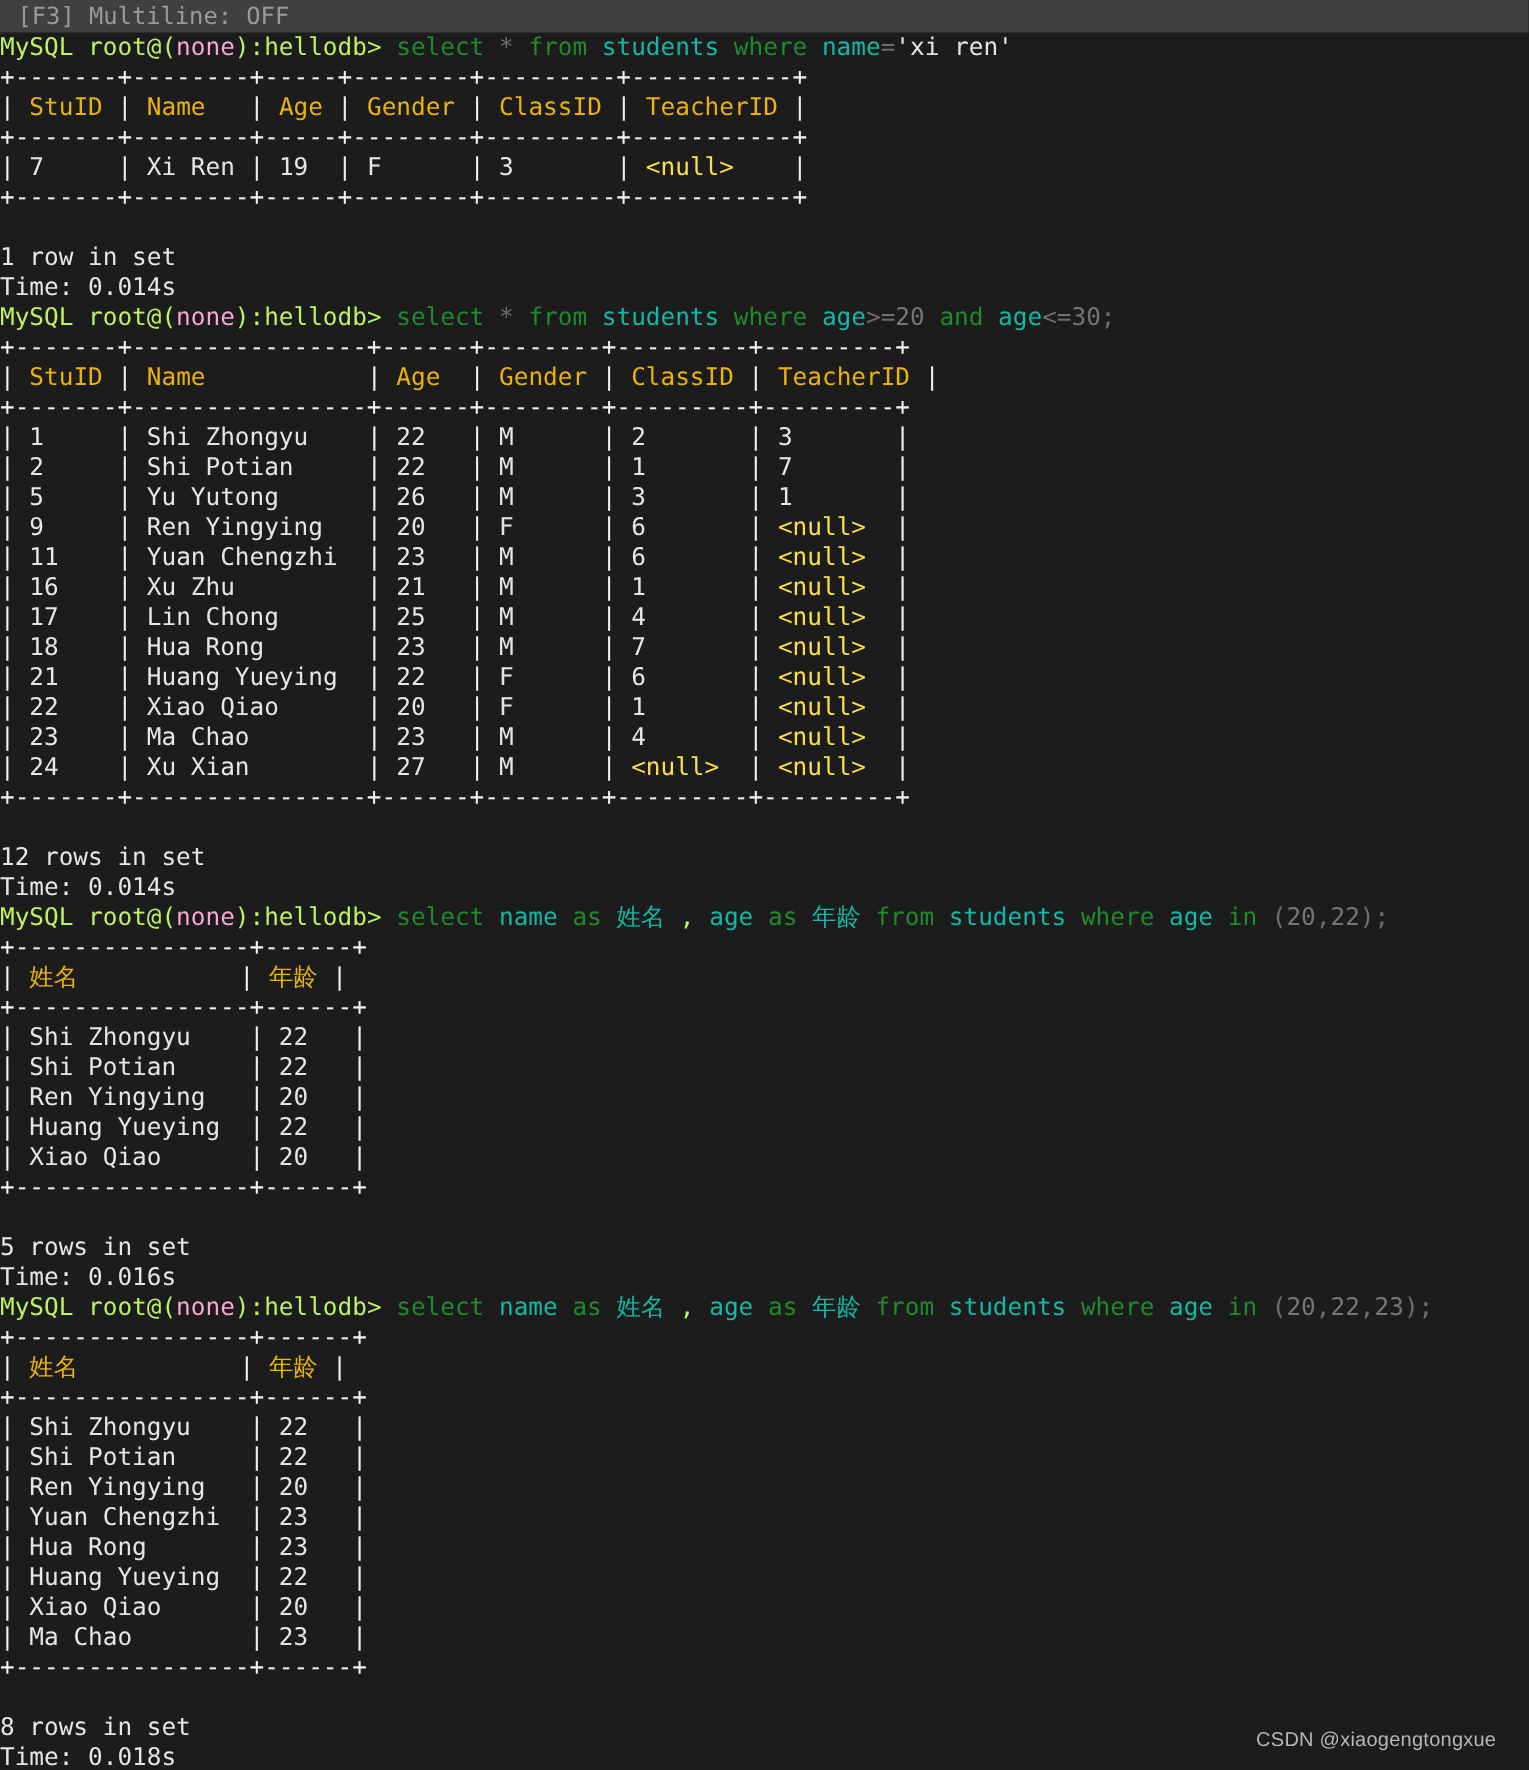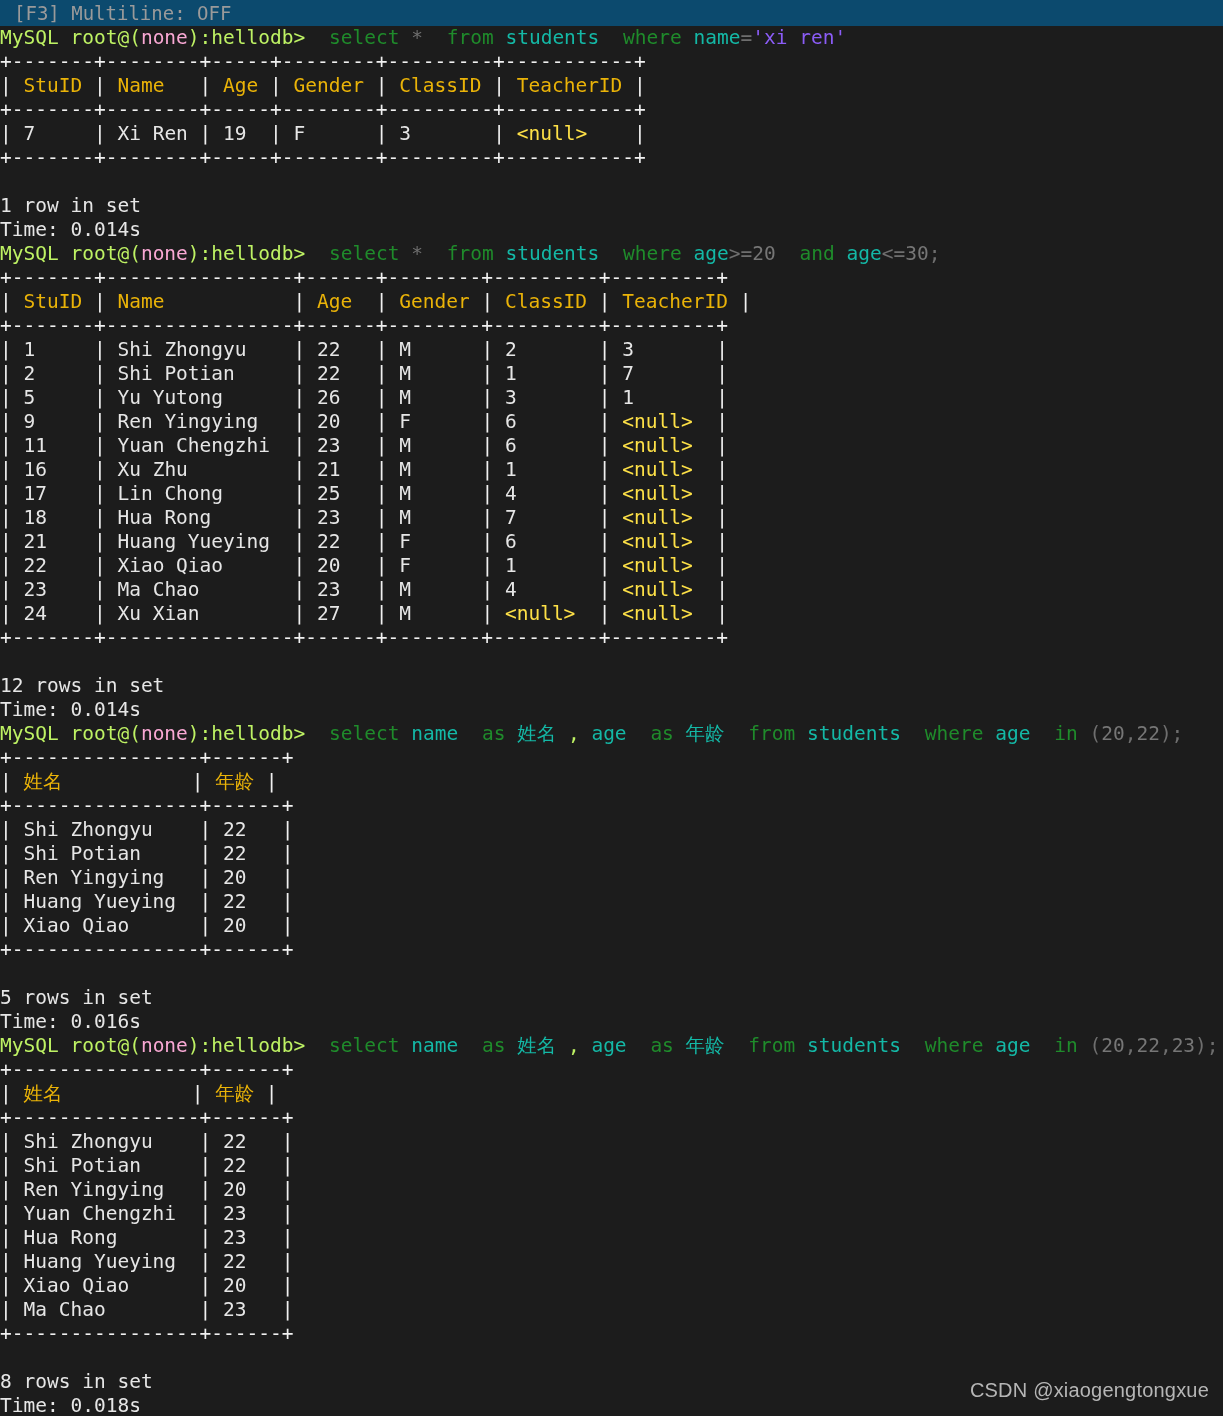--- a/index.html
+++ b/index.html
@@ -14,21 +14,21 @@
     font-family: "DejaVu Sans Mono", "Liberation Mono", monospace;
   }
   #terminal {
     width: 1223px;
     height: 1416px;
     position: relative;
     background: #1c1c1c;
     color: #d8d8d8;
   }
   .statusbar {
-    background: #0c4a6e;
+    background: #404040;
     color: #9a9a9a;
     font-size: 19px;
     line-height: 26px;
     height: 26px;
     padding-left: 14px;
     box-sizing: border-box;
     font-family: "DejaVu Sans Mono", "Liberation Mono", monospace;
     letter-spacing: 0px;
     white-space: pre;
   }
@@ -43,37 +43,37 @@
   .line {
     white-space: pre;
     height: 24px;
     font-size: 19.5px;
     line-height: 24px;
   }
 
   
   .w   { color: #bef264; }          
   .wb  { color: #14b8a6; font-weight: normal; }  
-  .kw  { color: #1f8b2b; margin-left: 12px; }          
-  .str { color: #8b5cf6; }          
+  .kw  { color: #1f8b2b; }          
+  .str { color: #e5e5e5; }          
   .num { color: #767676; }          
   .op  { color: #6e6e6e; }          
   .mag { color: #f9a8d4; }          
   .hdr { color: #eab308; }          
   .brd { color: #f0f0f0; }          
   .nul { color: #fde047; }          
   .val { color: #e6e6e6; }          
   .stat{ color: #e6e6e6; }          
 
   .watermark {
     position: absolute;
-    right: 14px;
+    right: 26px;
     bottom: 14px;
     color: #b6b6b6;
-    font-size: 20px;
+    font-size: 16px;
     font-family: "Liberation Sans", "DejaVu Sans", sans-serif;
     letter-spacing: 0.2px;
     white-space: pre;
   }
 </style>
 </head>
 <body>
 
 <div id="terminal">
 

